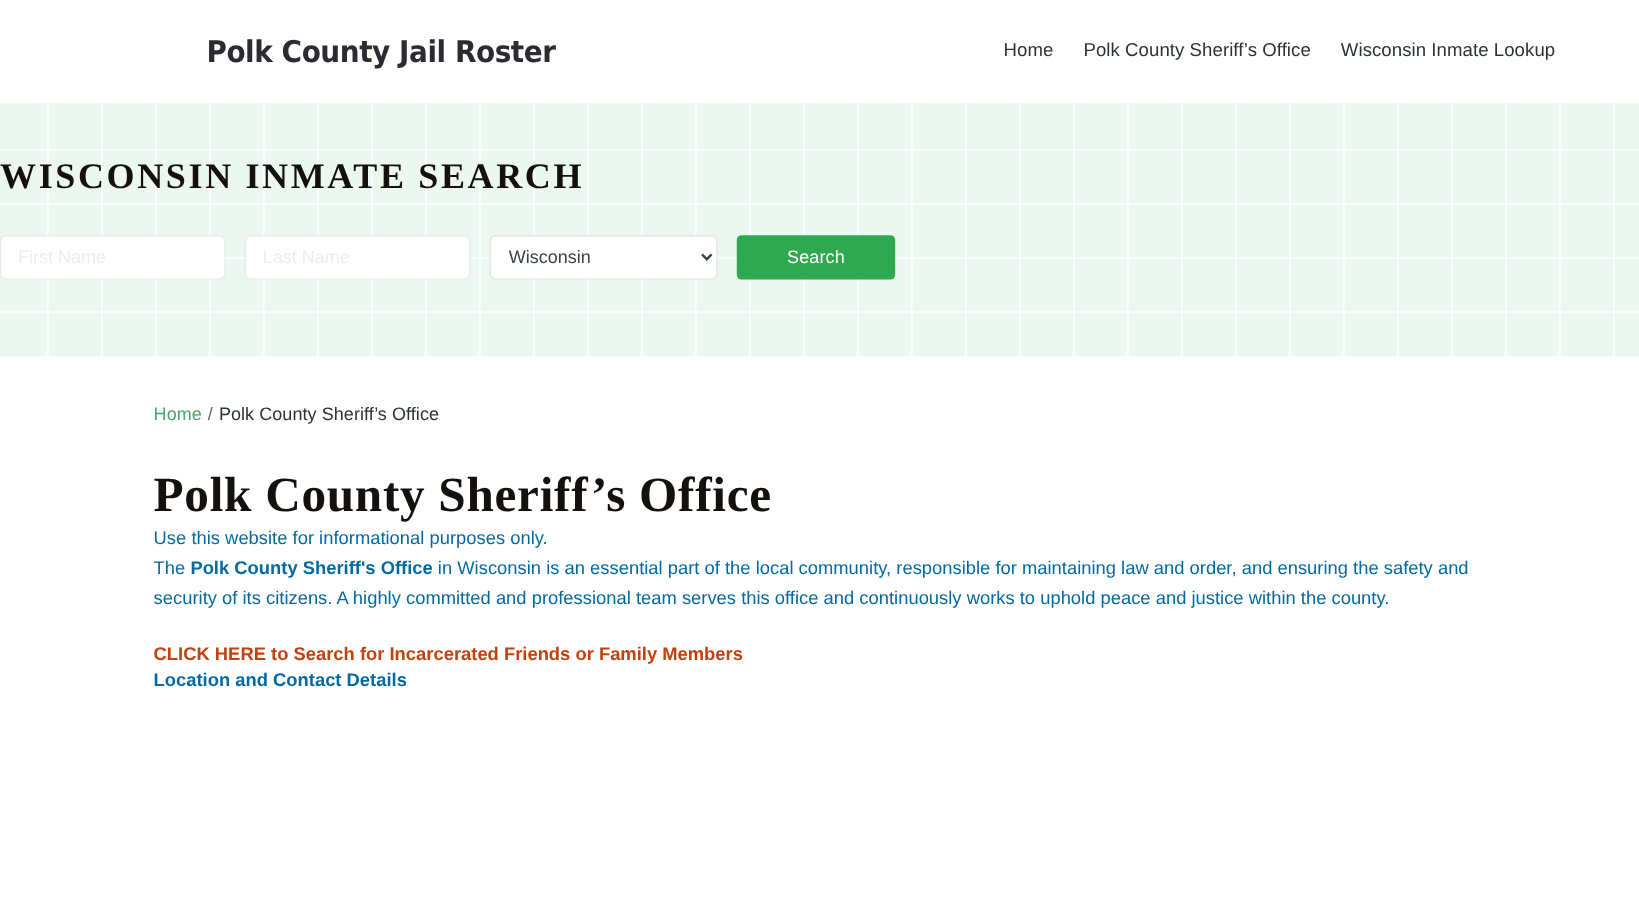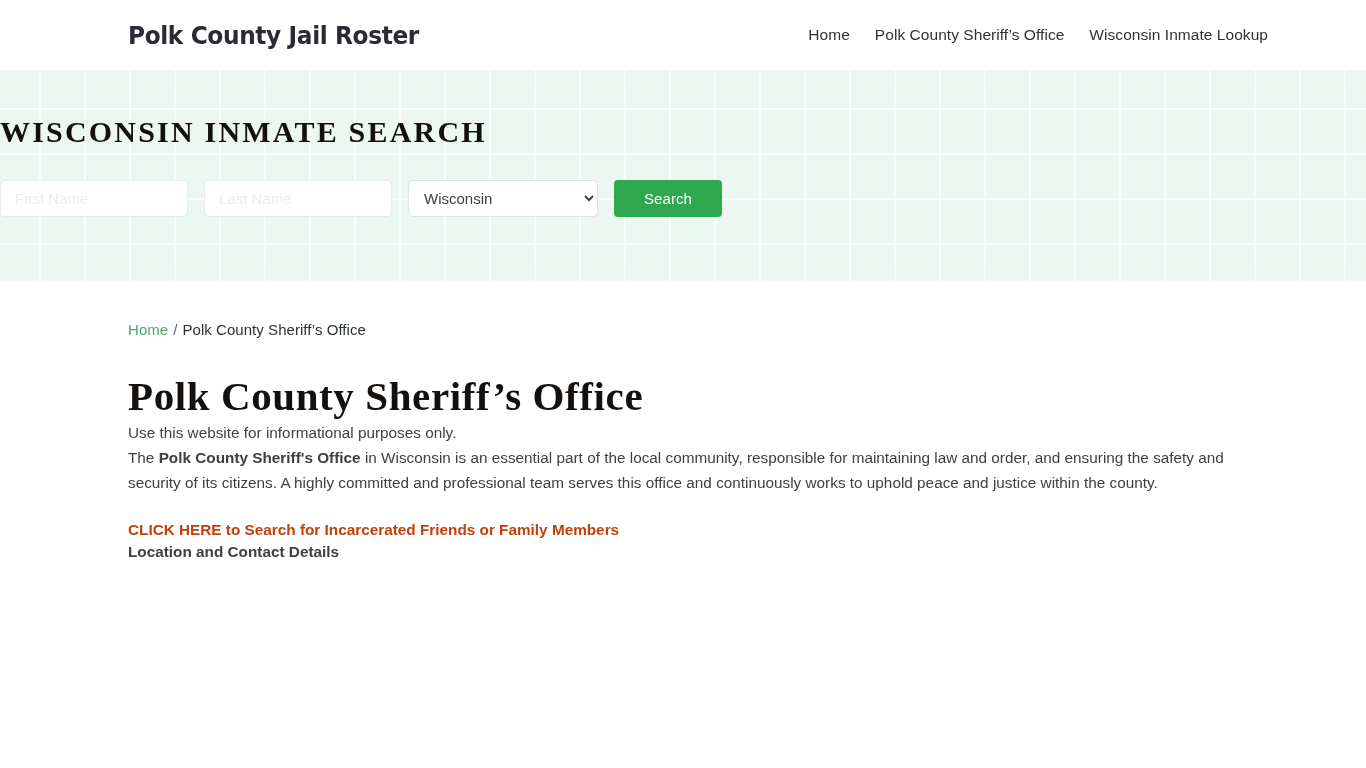--- a/index.html
+++ b/index.html
@@ -13,26 +13,27 @@
     background: #ffffff;
   }
   body {
     font-family: "Liberation Sans", sans-serif;
     color: #262626;
     -webkit-font-smoothing: antialiased;
   }
 
   
   .site-header {
-    height: 70px;
+    height: 86px;
     background: #ffffff;
     display: flex;
     align-items: center;
     justify-content: space-between;
-    padding: 0 100px 0 128px;
+    padding: 0 72px 0 128px;
+    margin-left: 44px;
   }
   .brand {
     font-family: "DejaVu Sans", sans-serif;
     font-size: 25px;
     font-weight: bold;
     letter-spacing: -0.4px;
     color: #2b2b33;
     white-space: nowrap;
     text-decoration: none;
     transform: scaleX(0.93);
@@ -101,21 +102,21 @@
     border: 1px solid #dfe3e1;
     border-radius: 5px;
     background: #ffffff;
     font-family: "Liberation Sans", sans-serif;
     font-size: 15px;
     color: #3c4340;
     padding: 0 11px;
     outline: none;
   }
   .search-button {
-    width: 108px;
+    width: 132px;
     height: 37px;
     background: #2fa84f;
     border: none;
     border-radius: 4px;
     color: #ffffff;
     font-family: "Liberation Sans", sans-serif;
     font-size: 15px;
     cursor: pointer;
     letter-spacing: 0.1px;
   }
@@ -144,21 +145,21 @@
     font-size: 41px;
     font-weight: bold;
     color: #14100e;
     margin: 35px 0 0 0;
     letter-spacing: 0.6px;
     line-height: 1.15;
   }
   p.body-text {
     font-size: 15.3px;
     line-height: 25px;
-    color: #404040;
+    color: #0369a1;
     margin: 0;
     letter-spacing: 0.01px;
   }
   .para-1 { margin-top: 44px; }
   .para-2 { margin-top: 24px; }
   .para-2 b { font-weight: bold; margin-top: 35px; }
   .cta-link {
     display: block;
     margin-top: 26px;
     font-size: 15.3px;

